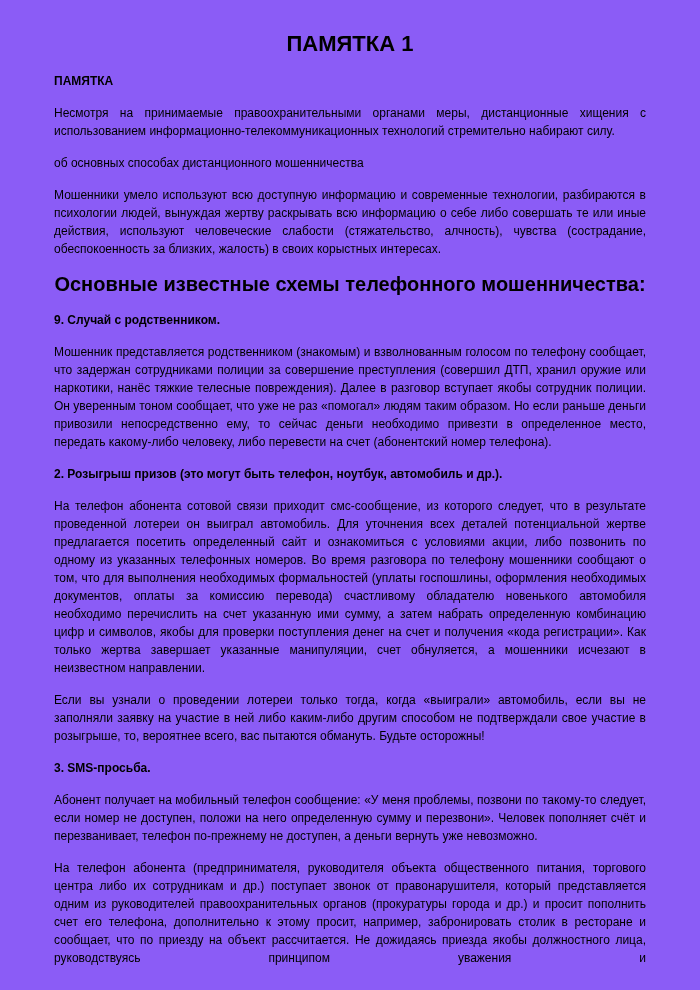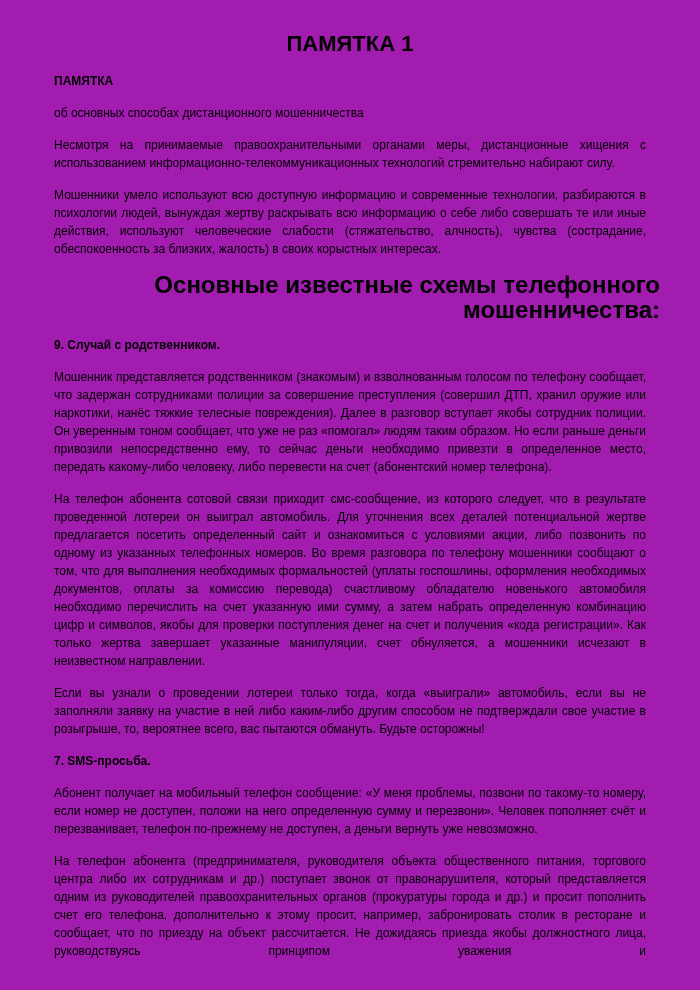--- a/index.html
+++ b/index.html
@@ -12,21 +12,21 @@
     height: 990px;
     overflow: hidden;
     font-family: "Liberation Sans", sans-serif;
     color: #000000;
   }
   .page {
     box-sizing: border-box;
     width: 700px;
     height: 990px;
     padding: 30px 40px 0 40px;
-    background: #a21caf;
+    background: #8b5cf6;
   }
   .doc-title {
     text-align: center;
     font-weight: bold;
     font-size: 22px;
     line-height: 28px;
     margin: 0 0 6px 0;
   }
   .doc-title .title-line {
     display: block;
@@ -34,25 +34,25 @@
   .body-copy p {
     margin: 14px;
     font-size: 12px;
     line-height: 18px;
     text-align: justify;
   }
   .bold-line {
     font-weight: bold;
   }
   .section-heading {
-    font-size: 24px;
+    font-size: 20px;
     font-weight: bold;
     line-height: 25px;
     margin: 2px 0 2px 0;
-    text-align: right;
+    text-align: center;
   }
   .scheme-title {
     font-weight: bold;
   }
   .continued {
     
     text-align-last: justify;
   }
 </style>
 </head>
@@ -60,31 +60,32 @@
 
 <div class="page">
 
   <h1 class="doc-title">
     <span class="title-line">ПАМЯТКА 1</span>
   </h1>
 
   <div class="body-copy">
 
     <p class="bold-line">ПАМЯТКА</p>
+    <p>Несмотря на принимаемые правоохранительными органами меры, дистанционные хищения с использованием информационно-телекоммуникационных технологий стремительно набирают силу.</p>
     <p>об основных способах дистанционного мошенничества</p>
-    <p>Несмотря на принимаемые правоохранительными органами меры, дистанционные хищения с использованием информационно-телекоммуникационных технологий стремительно набирают силу.</p>
     <p>Мошенники умело используют всю доступную информацию и современные технологии, разбираются в психологии людей, вынуждая жертву раскрывать всю информацию о себе либо совершать те или иные действия, используют человеческие слабости (стяжательство, алчность), чувства (сострадание, обеспокоенность за близких, жалость) в своих корыстных интересах.</p>
 
     <h2 class="section-heading">Основные известные схемы телефонного мошенничества:</h2>
 
     <p class="scheme-title">9. Случай с родственником.</p>
     <p>Мошенник представляется родственником (знакомым) и взволнованным голосом по телефону сообщает, что задержан сотрудниками полиции за совершение преступления (совершил ДТП, хранил оружие или наркотики, нанёс тяжкие телесные повреждения). Далее в разговор вступает якобы сотрудник полиции. Он уверенным тоном сообщает, что уже не раз «помогал» людям таким образом. Но если раньше деньги привозили непосредственно ему, то сейчас деньги необходимо привезти в определенное место, передать какому-либо человеку, либо перевести на счет (абонентский номер телефона).</p>
 
+    <p class="scheme-title">2. Розыгрыш призов (это могут быть телефон, ноутбук, автомобиль и др.).</p>
     <p>На телефон абонента сотовой связи приходит смс-сообщение, из которого следует, что в результате проведенной лотереи он выиграл автомобиль. Для уточнения всех деталей потенциальной жертве предлагается посетить определенный сайт и ознакомиться с условиями акции, либо позвонить по одному из указанных телефонных номеров. Во время разговора по телефону мошенники сообщают о том, что для выполнения необходимых формальностей (уплаты госпошлины, оформления необходимых документов, оплаты за комиссию перевода) счастливому обладателю новенького автомобиля необходимо перечислить на счет указанную ими сумму, а затем набрать определенную комбинацию цифр и символов, якобы для проверки поступления денег на счет и получения «кода регистрации». Как только жертва завершает указанные манипуляции, счет обнуляется, а мошенники исчезают в неизвестном направлении.</p>
     <p>Если вы узнали о проведении лотереи только тогда, когда «выиграли» автомобиль, если вы не заполняли заявку на участие в ней либо каким-либо другим способом не подтверждали свое участие в розыгрыше, то, вероятнее всего, вас пытаются обмануть. Будьте осторожны!</p>
 
-    <p class="scheme-title">7. SMS-просьба.</p>
-    <p>Абонент получает на мобильный телефон сообщение: «У меня проблемы, позвони по такому-то номеру, если номер не доступен, положи на него определенную сумму и перезвони». Человек пополняет счёт и перезванивает, телефон по-прежнему не доступен, а деньги вернуть уже невозможно.</p>
+    <p class="scheme-title">3. SMS-просьба.</p>
+    <p>Абонент получает на мобильный телефон сообщение: «У меня проблемы, позвони по такому-то следует, если номер не доступен, положи на него определенную сумму и перезвони». Человек пополняет счёт и перезванивает, телефон по-прежнему не доступен, а деньги вернуть уже невозможно.</p>
 
     <p class="continued">На телефон абонента (предпринимателя, руководителя объекта общественного питания, торгового центра либо их сотрудникам и др.) поступает звонок от правонарушителя, который представляется одним из руководителей правоохранительных органов (прокуратуры города и др.) и просит пополнить счет его телефона, дополнительно к этому просит, например, забронировать столик в ресторане и сообщает, что по приезду на объект рассчитается. Не дожидаясь приезда якобы должностного лица, руководствуясь принципом уважения и</p>
 
   </div>
 </div>
 
 </body></html>

